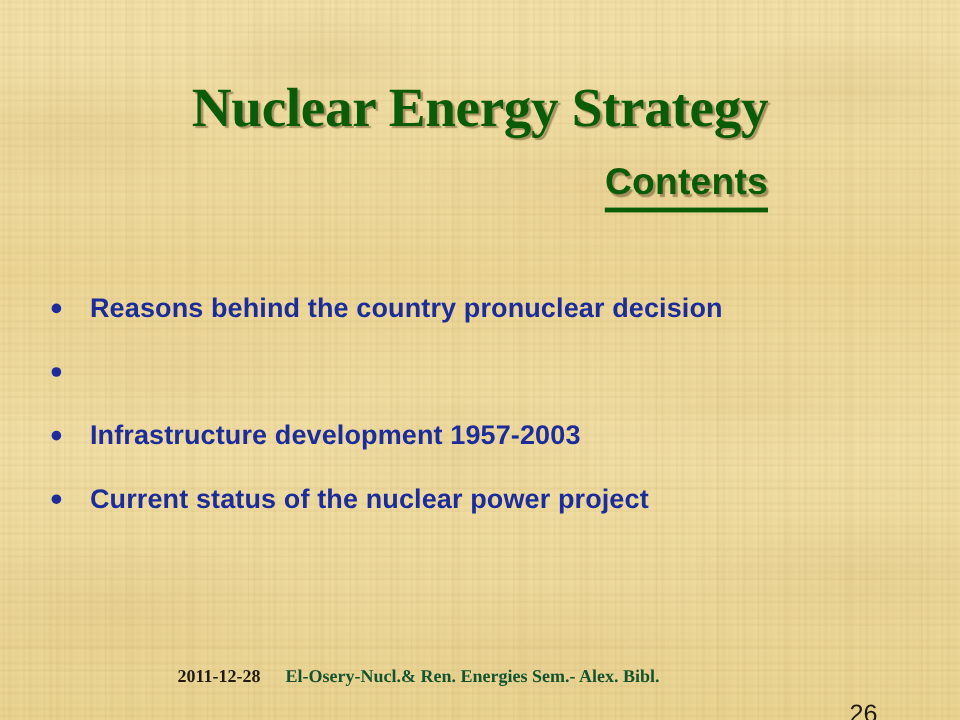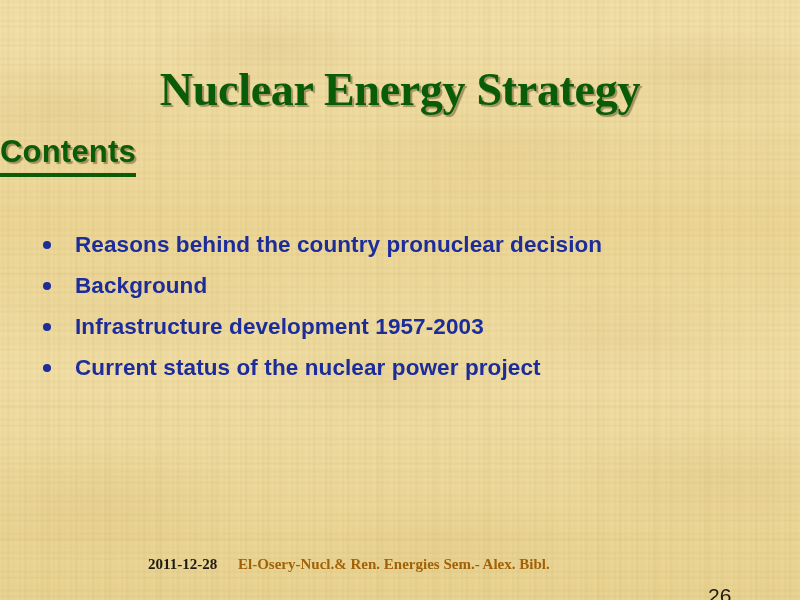--- a/index.html
+++ b/index.html
@@ -130,21 +130,21 @@
     white-space: nowrap;
     margin-top: 30px;
   }
 
   
   .subtitle-wrap {
     position: absolute;
     left: 0;
     top: 134px;
     width: 640px;
-    text-align: left;
+    text-align: right;
   }
   .subtitle {
     display: inline-block;
     font-family: "Liberation Sans", sans-serif;
     font-size: 31px;
     font-weight: bold;
     color: #0a5c09;
     letter-spacing: 0.2px;
     text-shadow: 2px 2px 1px rgba(70,55,18,0.45);
     padding-bottom: 3px;
@@ -166,20 +166,21 @@
     position: relative;
     height: 41px;
     display: flex;
     align-items: center;
     font-family: "Liberation Sans", sans-serif;
     font-size: 22.5px;
     font-weight: bold;
     color: #1c2c9b;
     white-space: nowrap;
     letter-spacing: 0.1px;
+    margin-top: 12px;
   }
   .bullet-marker {
     flex: 0 0 auto;
     width: 8px;
     height: 8px;
     border-radius: 50%;
     background: #1c2c9b;
     margin-right: 24px;
     margin-left: 5px;
   }
@@ -206,21 +207,21 @@
     white-space: nowrap;
     text-align: right;
   }
   .footer-caption {
     position: absolute;
     left: 238px;
     top: 0;
     font-family: "Liberation Serif", serif;
     font-size: 15px;
     font-weight: bold;
-    color: #a16207;
+    color: #14532d;
     white-space: nowrap;
   }
   .footer-pagenum {
     position: absolute;
     left: 708px;
     top: 1px;
     font-family: "Liberation Sans", sans-serif;
     font-size: 21px;
     color: #201a10;
     white-space: nowrap;
@@ -248,21 +249,20 @@
 
     <ul class="bullet-list">
 
       <li class="bullet-item">
         <span class="bullet-marker"></span>
         <span class="bullet-text">Reasons behind the country pronuclear decision</span>
       </li>
 
       <li class="bullet-item">
         <span class="bullet-marker"></span>
-        <span class="bullet-text">Background</span>
       </li>
 
       <li class="bullet-item">
         <span class="bullet-marker"></span>
         <span class="bullet-text">Infrastructure development 1957-2003</span>
       </li>
 
 
       <li class="bullet-item">
         <span class="bullet-marker"></span>

